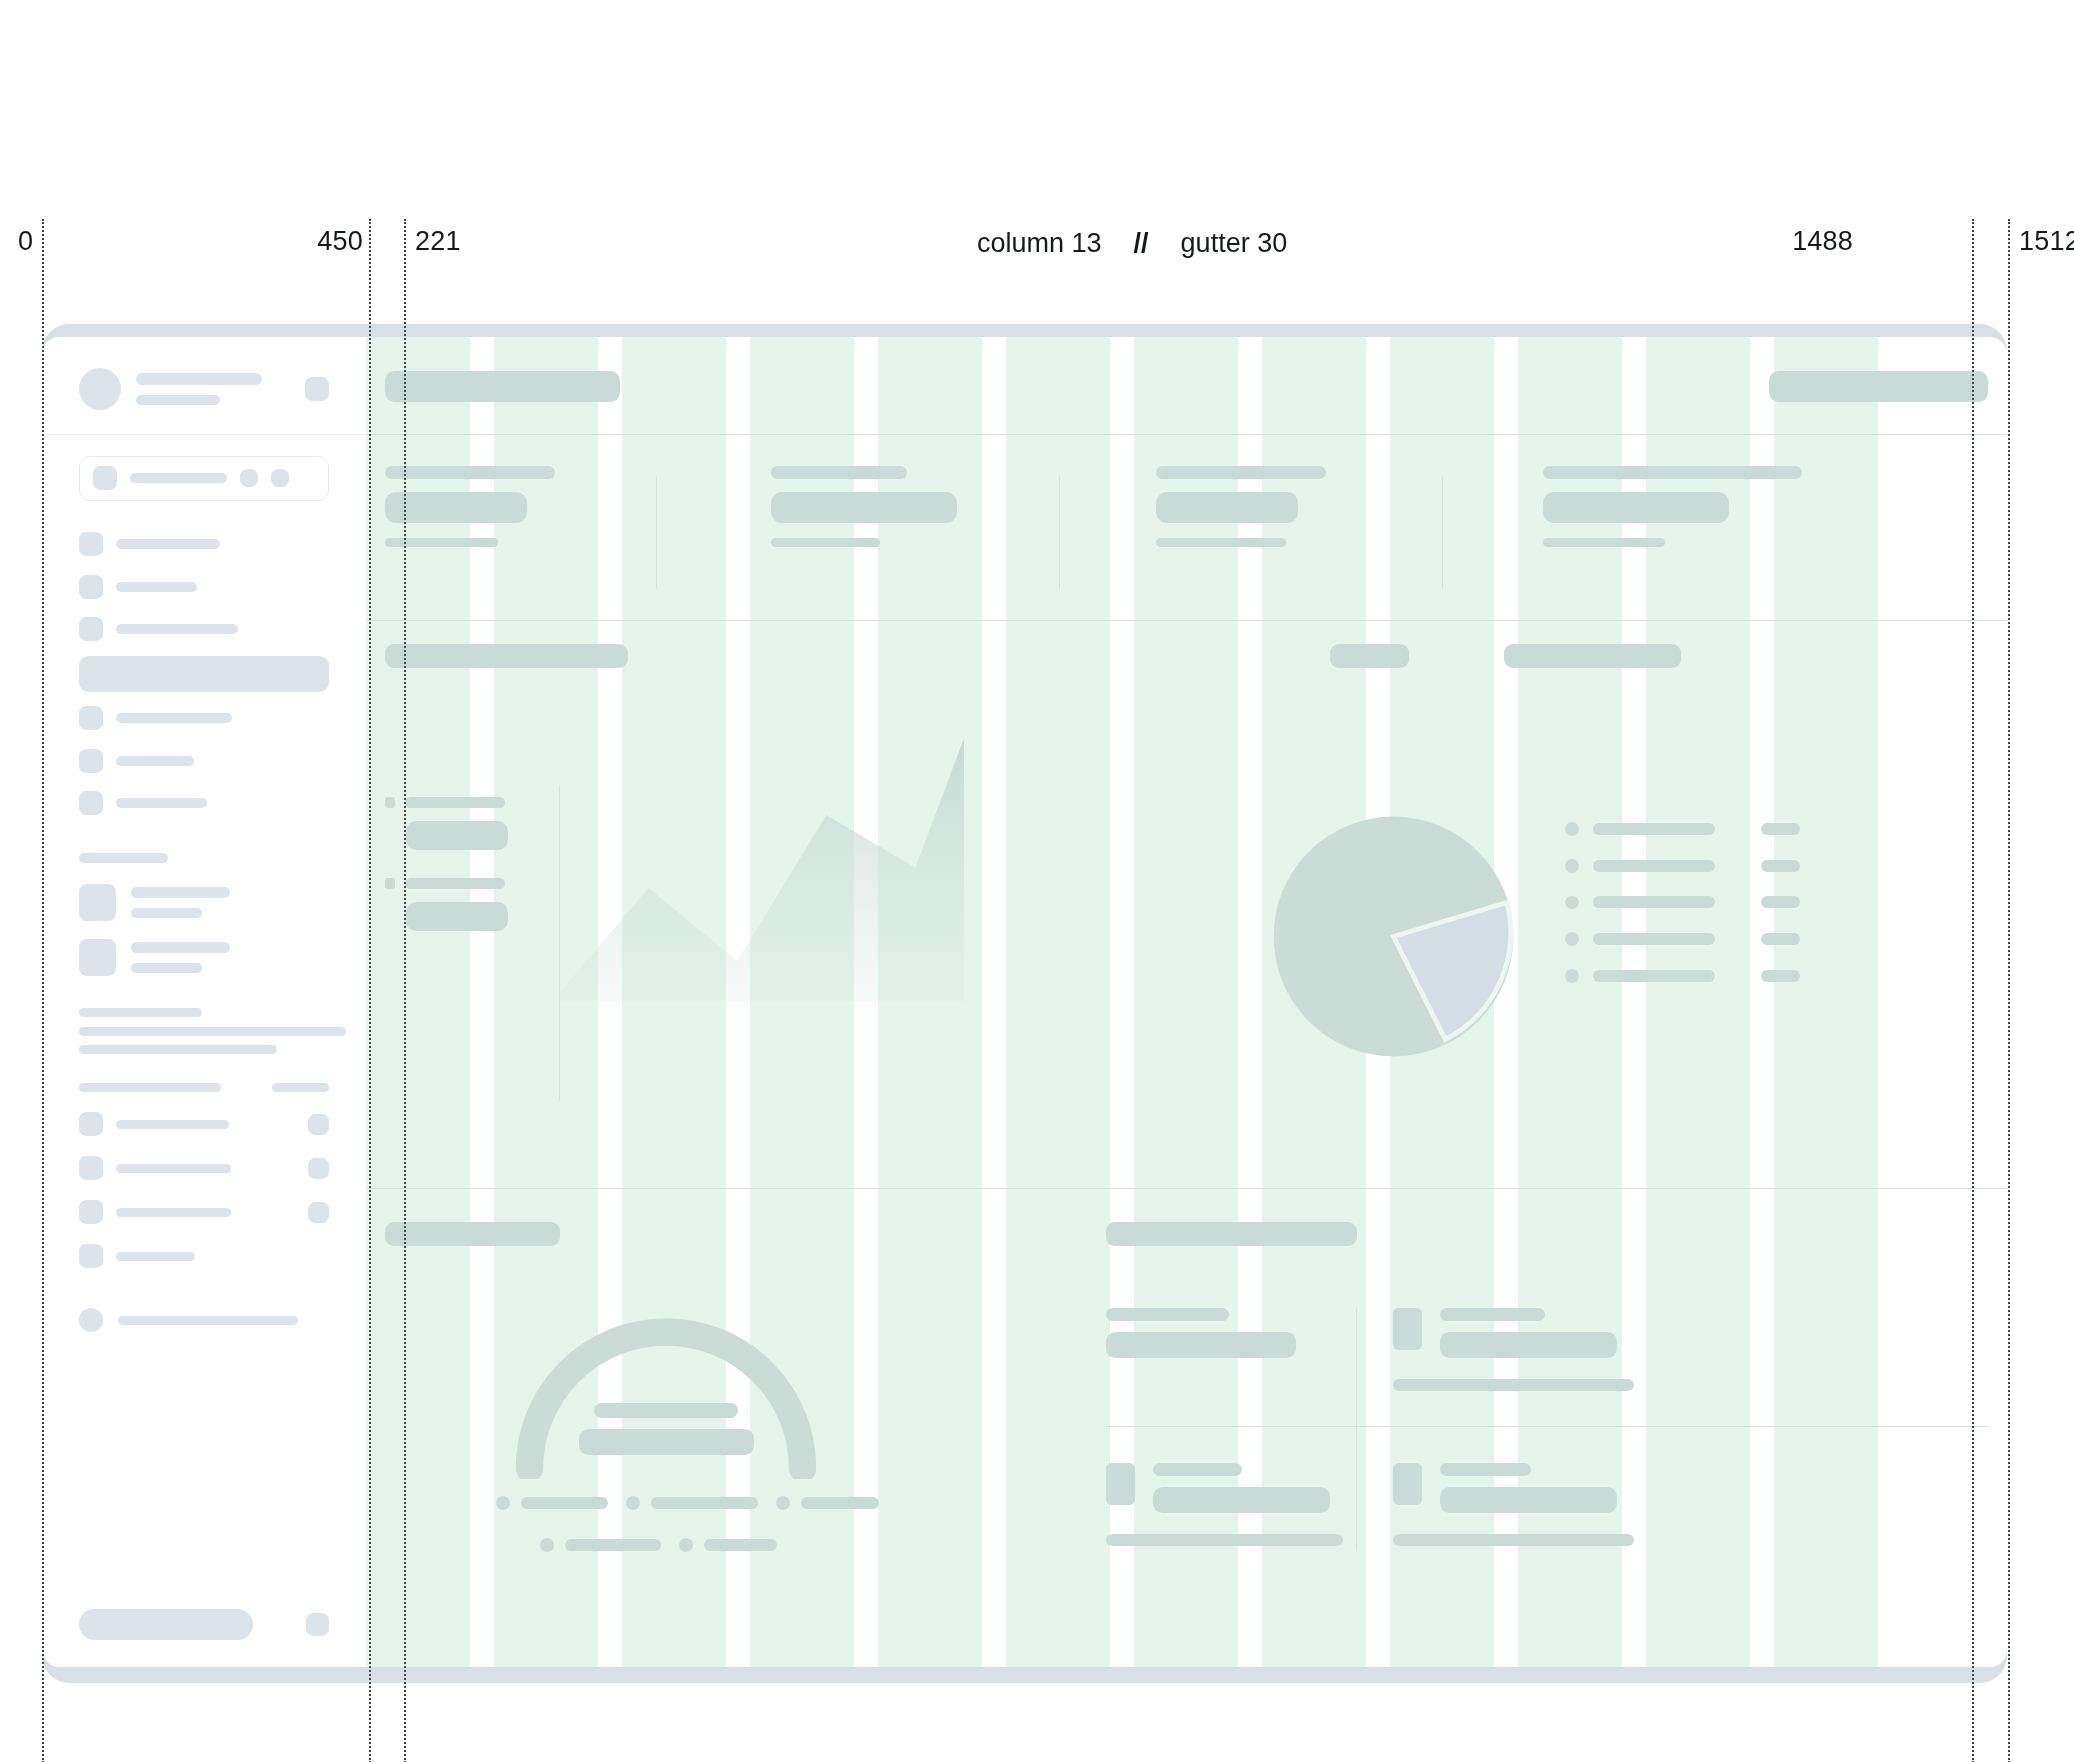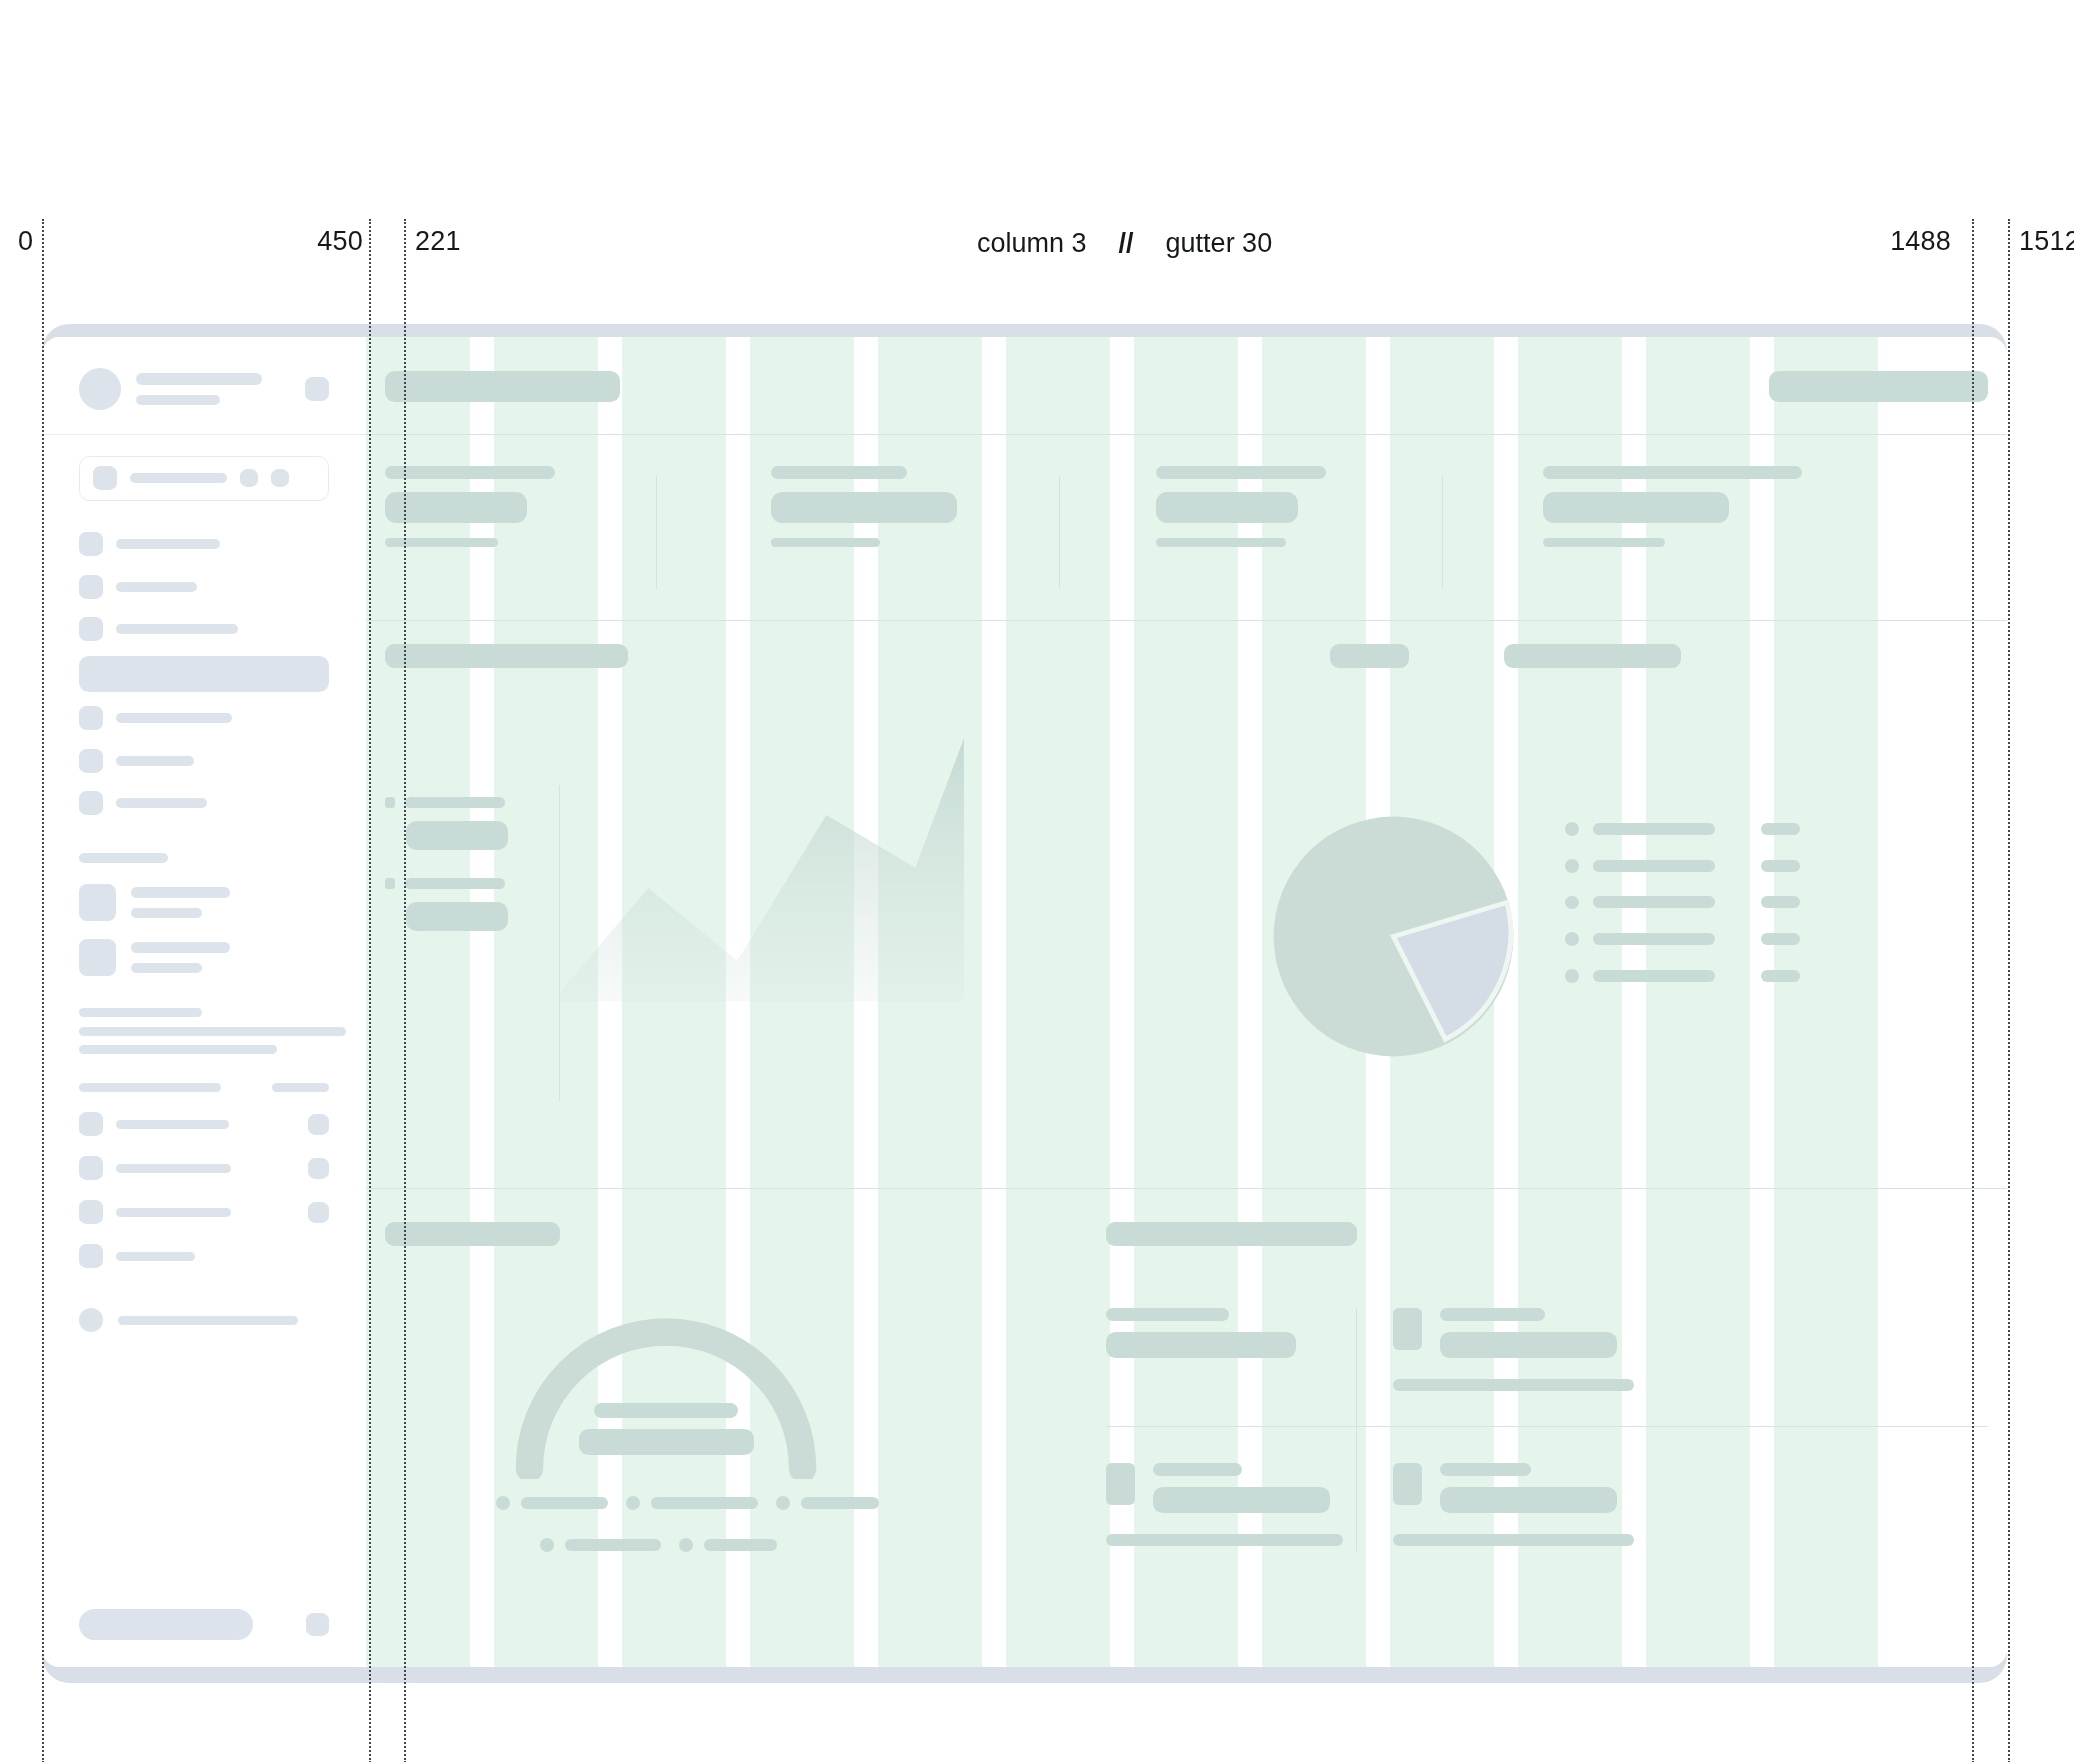--- a/index.html
+++ b/index.html
@@ -191,25 +191,25 @@
 <div id="ruler-layer">
   <div class="guide" style="left:42px"></div>
   <div class="guide" style="left:369px"></div>
   <div class="guide" style="left:404px"></div>
   <div class="guide" style="left:1972px"></div>
   <div class="guide" style="left:2008px"></div>
 
   <div class="ruler-label" style="left:18px">0</div>
   <div class="ruler-label r" style="left:363px">450</div>
   <div class="ruler-label" style="left:415px">221</div>
-  <div class="ruler-label r" style="left:1951px">1488</div>
+  <div class="ruler-label r" style="left:1853px">1488</div>
   <div class="ruler-label" style="left:2019px">1512</div>
 
   <div class="ruler-center" style="left:977px">
-    <span>column 3</span>
+    <span>column 13</span>
     <span class="sep">//</span>
     <span>gutter 30</span>
   </div>
 </div>
 
 <div id="window">
   <div id="window-inner">
 
     <aside id="sidebar">
 

